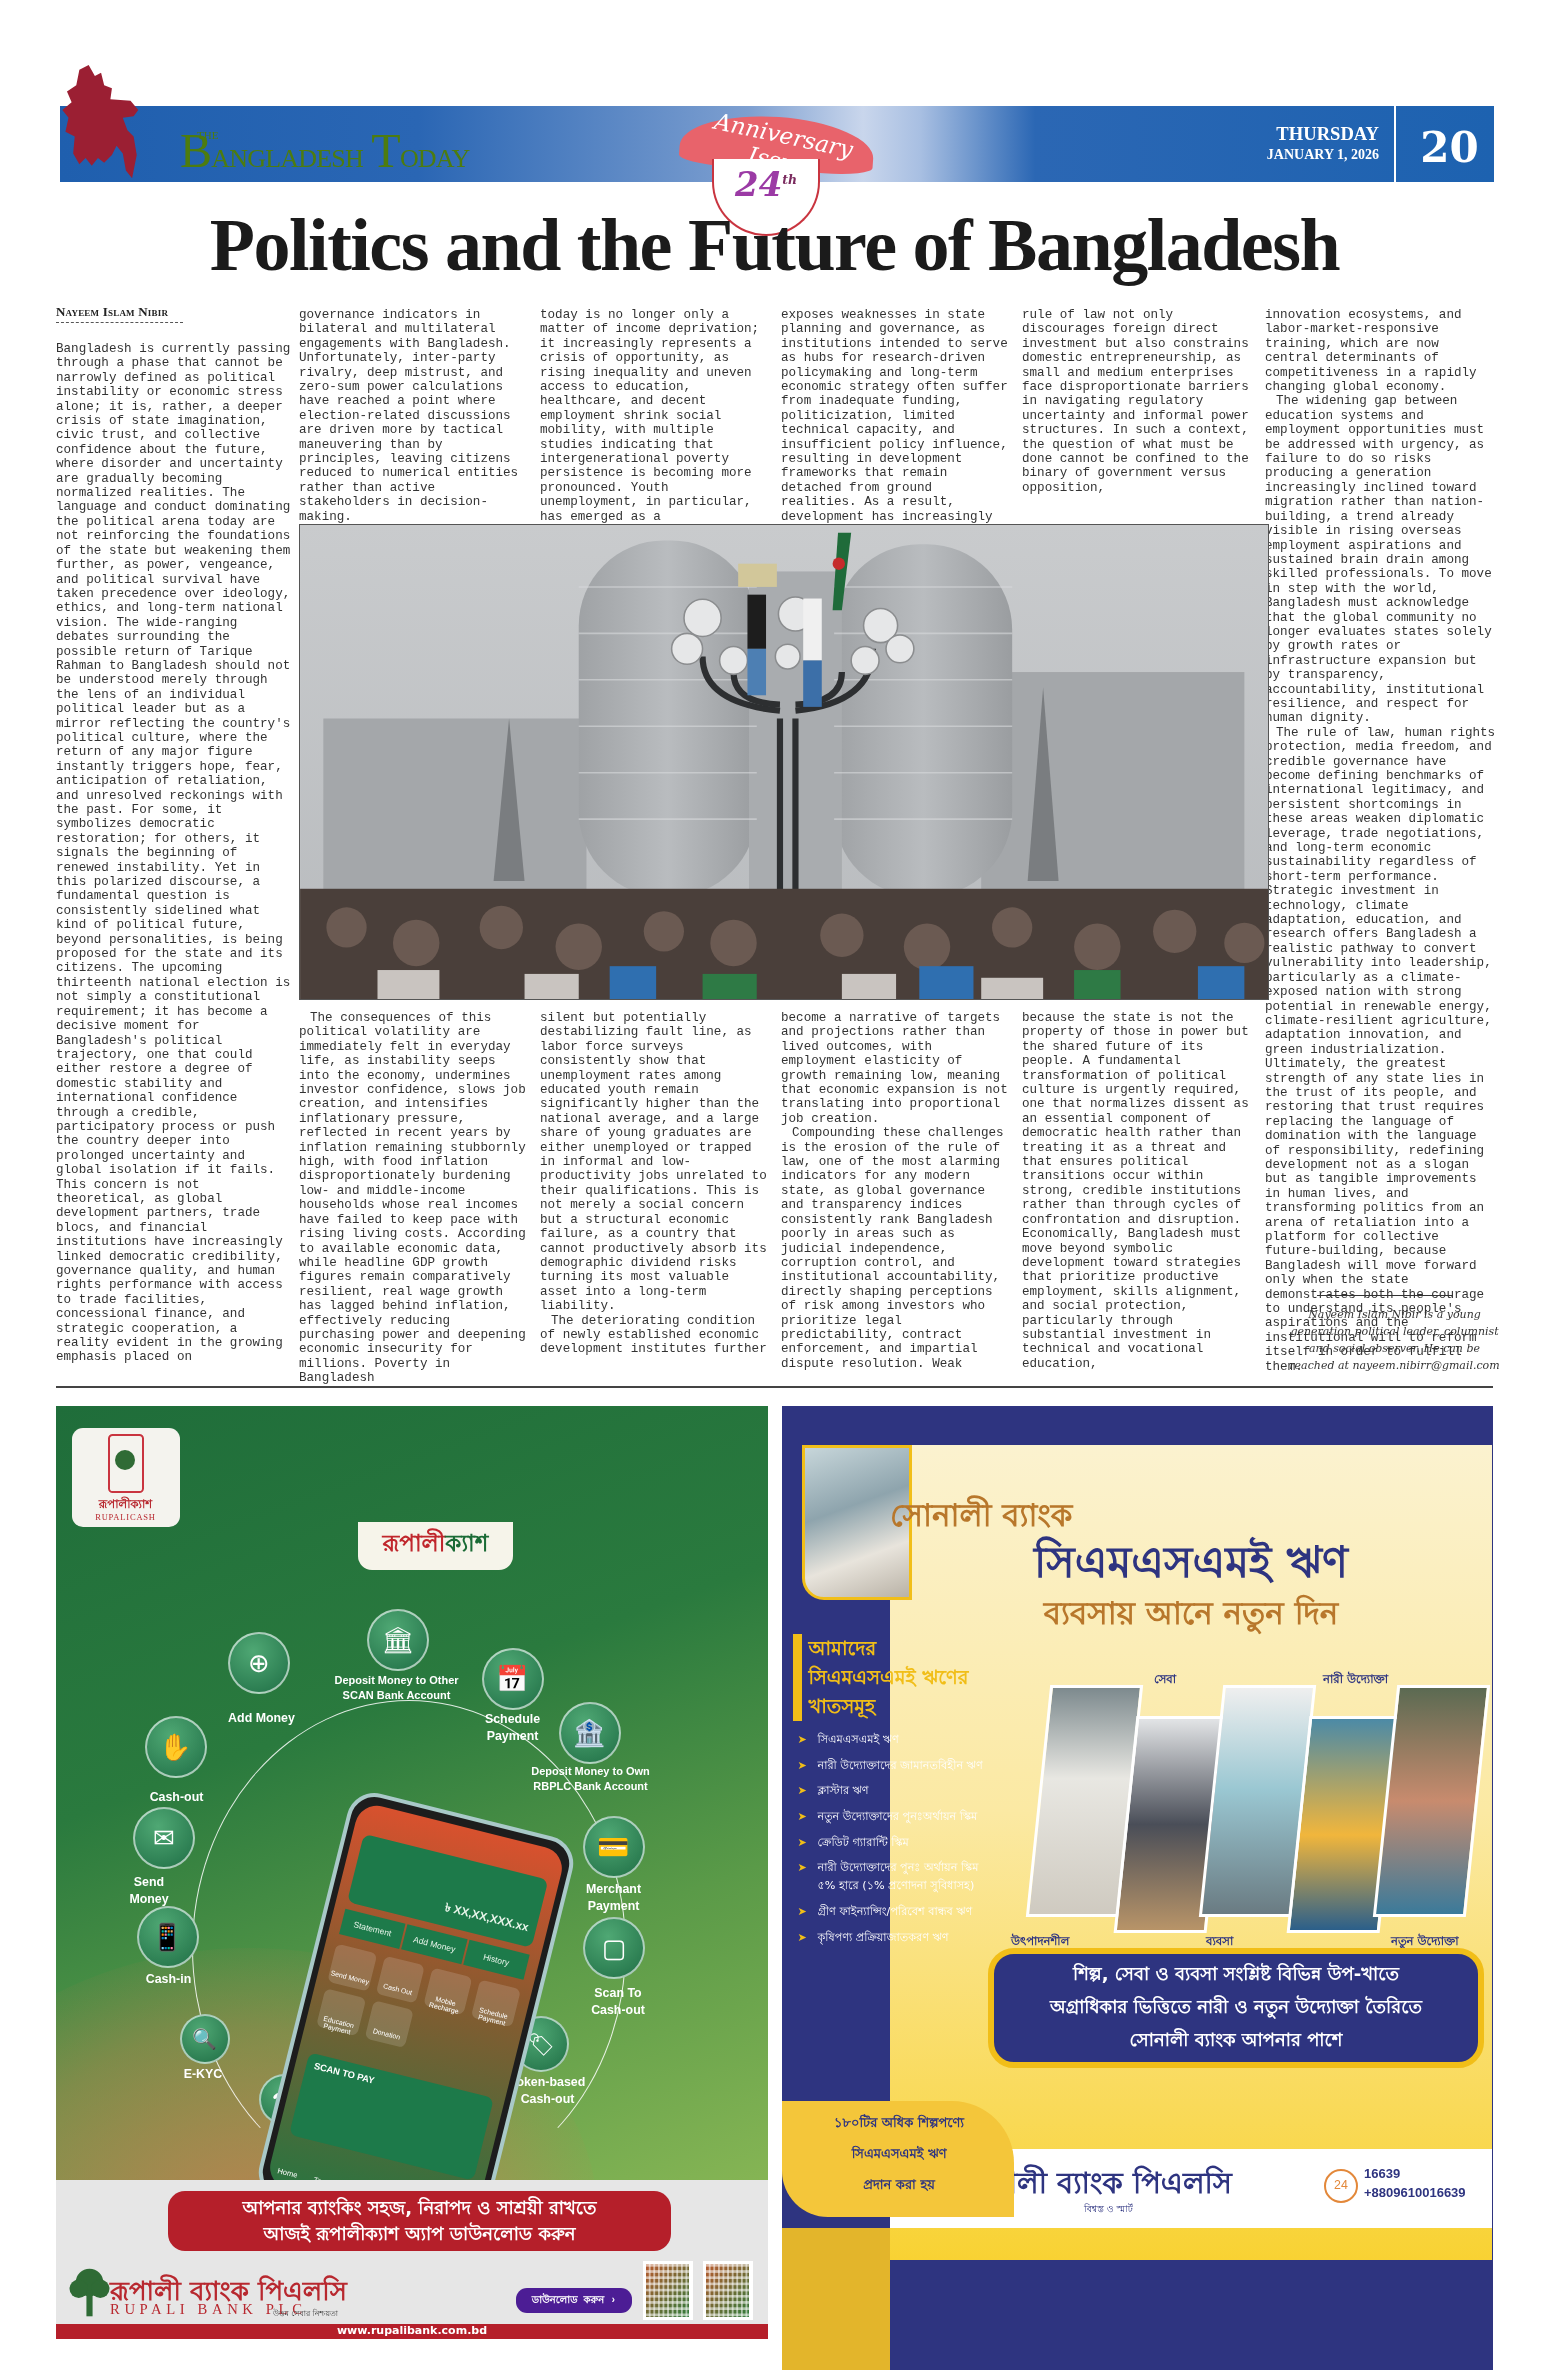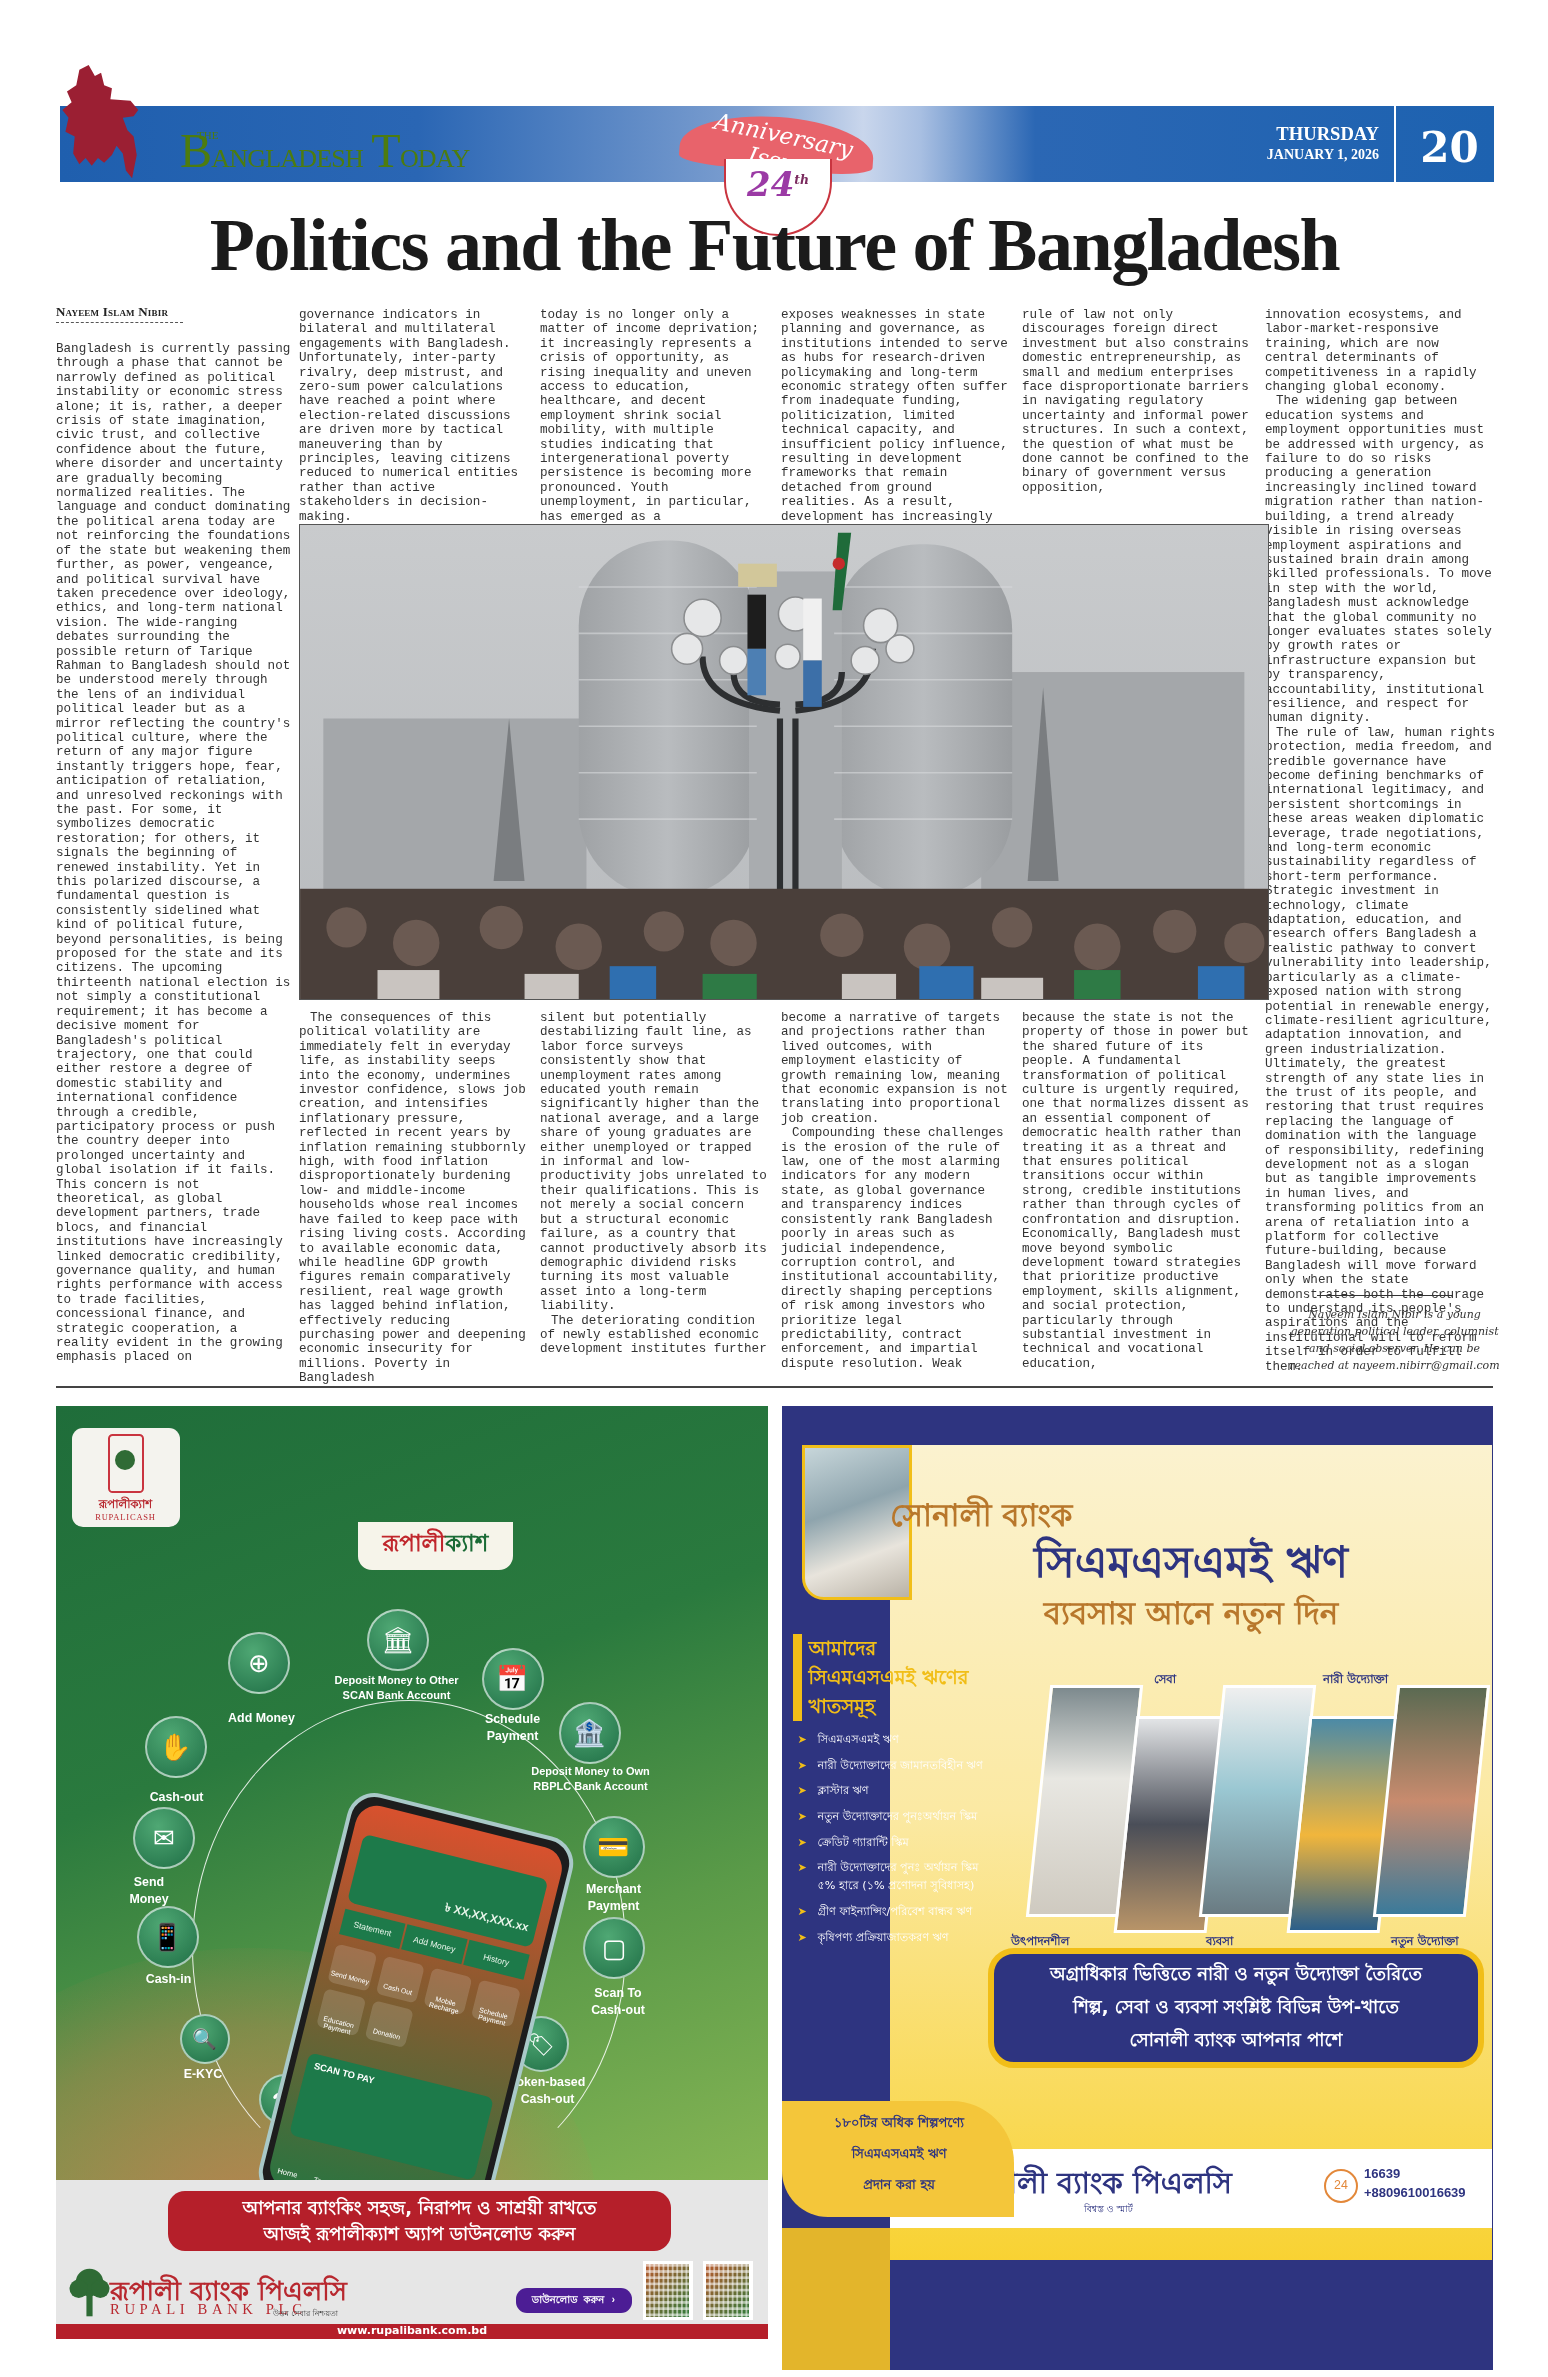--- a/index.html
+++ b/index.html
@@ -22,21 +22,21 @@
   .datestr { position: absolute; left: 1224px; top: 101px; width: 155px; text-align: right; color: #fff;
     font-family: "Liberation Serif", serif; font-weight: bold; font-size: 14px; }
   .pagenum { position: absolute; left: 1403px; top: 77px; width: 93px; text-align: center; color: #fff;
     font-family: "DejaVu Serif", serif; font-weight: bold; font-size: 42px; }
 
   .anniv { position: absolute; left: 672px; top: 59px; width: 209px; height: 132px; }
   .anniv-ribbon { position: absolute; left: 7.7px; top: 12.4px; width: 194px; height: 53px; background: #e8636b;
     border-radius: 60% 60% 30% 30% / 80% 80% 20% 20%; transform: rotate(4deg); }
   .anniv-text { position: absolute; left: 15.5px; top: 17px; width: 186px; text-align: center; color: #fff;
     font-family: "DejaVu Serif", serif; font-style: italic; font-size: 23px; transform: rotate(12deg); }
-  .anniv-badge { position: absolute; left: 52px; top: 54px; width: 108px; height: 77px; border-radius: 0 0 54px 54px;
+  .anniv-badge { position: absolute; left: 40px; top: 54px; width: 108px; height: 77px; border-radius: 0 0 54px 54px;
     background: #fff; border: 2.3px solid #c9343f; border-top: none; text-decoration: underline; }
   .anniv-num { position: absolute; left: 0; top: 4.6px; width: 100%; text-align: center; color: #9b3aa5;
     font-family: "DejaVu Serif", serif; font-style: italic; font-weight: bold; font-size: 34px; }
   .anniv-num sup { font-size: 12.4px; color: #7a2a5e; }
 
   
   .headline { position: absolute; left: 0; top: 203px; width: 1549px; text-align: center;
     font-family: "Liberation Serif", serif; font-size: 74px; color: #1b1b1b; letter-spacing: -1.5px; }
 
   
@@ -479,22 +479,22 @@
     <div class="so-img" style="left:260px; top:31px; height:217px; background:linear-gradient(180deg,#4c8aa6,#f1b63c 55%,#2b5f8a);"></div>
     <div class="so-img" style="left:347px; background:linear-gradient(180deg,#5b6a52,#c88b6e 50%,#3b7a9a);"></div>
   </div>
   <div class="so-img-lbl" style="left:372px; top:265px;">সেবা</div>
   <div class="so-img-lbl" style="left:541px; top:265px;">নারী উদ্যোক্তা</div>
   <div class="so-img-lbl" style="left:229px; top:527px;">উৎপাদনশীল</div>
   <div class="so-img-lbl" style="left:424px; top:527px;">ব্যবসা</div>
   <div class="so-img-lbl" style="left:609px; top:527px;">নতুন উদ্যোক্তা</div>
 
   <div class="so-box">
+    <div>শিল্প, সেবা ও ব্যবসা সংশ্লিষ্ট বিভিন্ন উপ-খাতে</div>
     <div>অগ্রাধিকার ভিত্তিতে নারী ও নতুন উদ্যোক্তা তৈরিতে</div>
-    <div>শিল্প, সেবা ও ব্যবসা সংশ্লিষ্ট বিভিন্ন উপ-খাতে</div>
     <div>সোনালী ব্যাংক আপনার পাশে</div>
   </div>
 
   <div class="so-foot">
     <div class="so-logo-star">✵</div>
     <div class="so-logo-text">সোনালী ব্যাংক পিএলসি</div>
     <div class="so-logo-sub">বিশ্বস্ত ও স্মার্ট</div>
     <div class="so-hot-icon">24</div>
     <div class="so-hot1">16639</div>
     <div class="so-hot2">+8809610016639</div>

